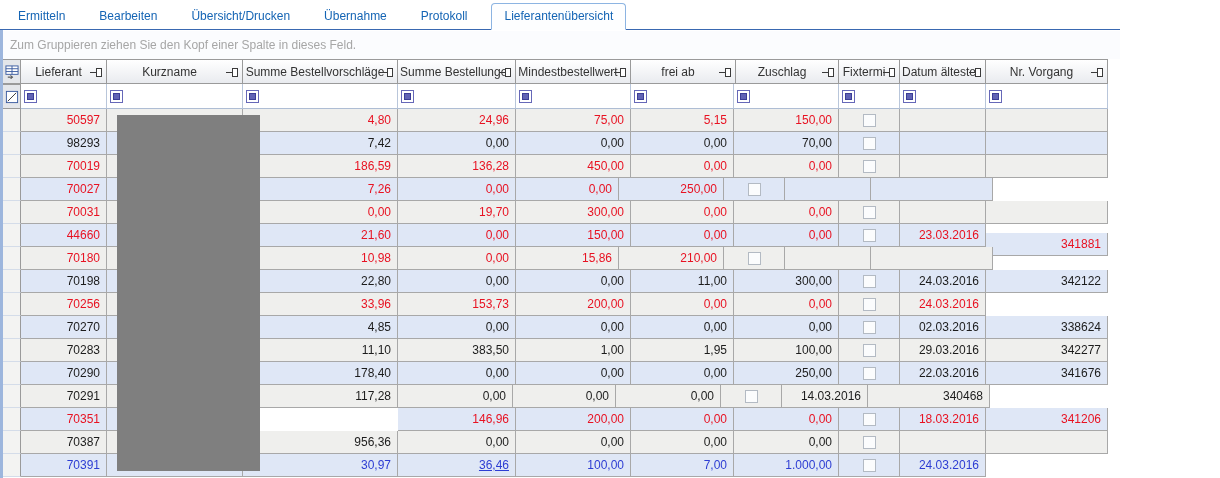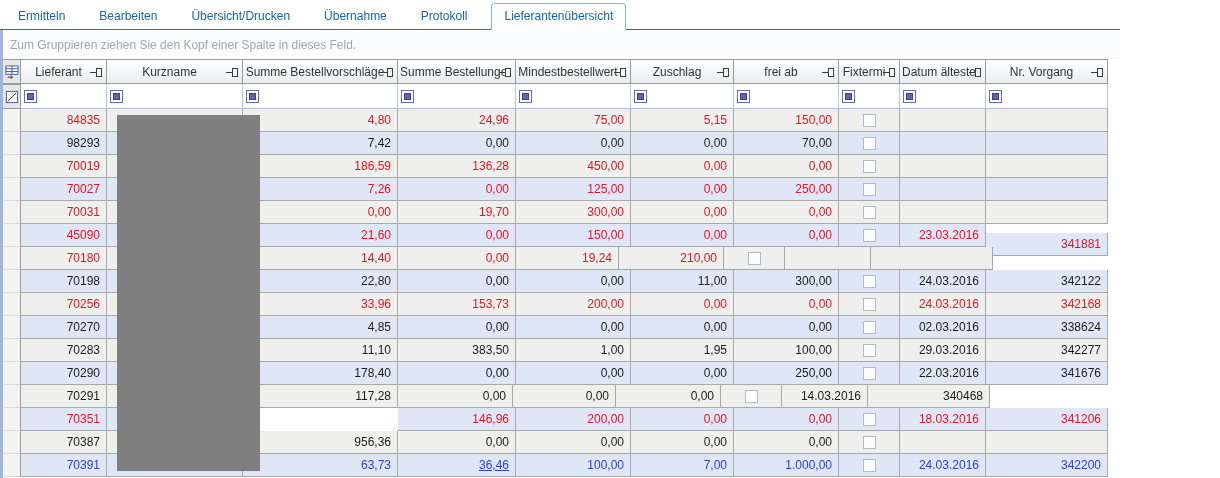--- a/index.html
+++ b/index.html
@@ -101,26 +101,26 @@
           <div class="pin"></div>
         </div>
         <div class="hcell" style="width: 118px;">
           <div class="hlabel">Summe Bestellunge</div>
           <div class="pin"></div>
         </div>
         <div class="hcell" style="width: 115px;">
           <div class="hlabel">Mindestbestellwert</div>
           <div class="pin"></div>
         </div>
+        <div class="hcell" style="width: 105px;">
+          <div class="hlabel">frei ab</div>
+          <div class="pin"></div>
+        </div>
         <div class="hcell" style="width: 103px;">
           <div class="hlabel">Zuschlag</div>
-          <div class="pin"></div>
-        </div>
-        <div class="hcell" style="width: 105px;">
-          <div class="hlabel">frei ab</div>
           <div class="pin"></div>
         </div>
         <div class="hcell" style="width: 61px;">
           <div class="hlabel">Fixtermi</div>
           <div class="pin"></div>
         </div>
         <div class="hcell" style="width: 86px;">
           <div class="hlabel">Datum ältester</div>
           <div class="pin"></div>
         </div>
@@ -192,21 +192,21 @@
         </div>
         <div class="fcell" style="width: 122px;">
           <div class="fbtn">
             <i></i>
           </div>
           <div class="finput"></div>
         </div>
       </div>
       <div class="row odd state-red">
         <div class="ind"></div>
-        <div class="cell ar" style="width: 86px;">84835</div>
+        <div class="cell ar" style="width: 86px;">50597</div>
         <div class="cell al" style="width: 136px;"></div>
         <div class="cell ar" style="width: 155px;">4,80</div>
         <div class="cell ar" style="width: 118px;">24,96</div>
         <div class="cell ar" style="width: 115px;">75,00</div>
         <div class="cell ar" style="width: 103px;">5,15</div>
         <div class="cell ar" style="width: 105px;">150,00</div>
         <div class="cell ac" style="width: 61px;">
           <div class="checkbox"></div>
         </div>
         <div class="cell ar" style="width: 86px;"></div>
@@ -241,21 +241,20 @@
         </div>
         <div class="cell ar" style="width: 86px;"></div>
         <div class="cell ar" style="width: 122px;"></div>
       </div>
       <div class="row even state-red">
         <div class="ind"></div>
         <div class="cell ar" style="width: 86px;">70027</div>
         <div class="cell al" style="width: 136px;"></div>
         <div class="cell ar" style="width: 155px;">7,26</div>
         <div class="cell ar" style="width: 118px;">0,00</div>
-        <div class="cell ar" style="width: 115px;">125,00</div>
         <div class="cell ar" style="width: 103px;">0,00</div>
         <div class="cell ar" style="width: 105px;">250,00</div>
         <div class="cell ac" style="width: 61px;">
           <div class="checkbox"></div>
         </div>
         <div class="cell ar" style="width: 86px;"></div>
         <div class="cell ar" style="width: 122px;"></div>
       </div>
       <div class="row odd state-red">
         <div class="ind"></div>
@@ -267,40 +266,40 @@
         <div class="cell ar" style="width: 103px;">0,00</div>
         <div class="cell ar" style="width: 105px;">0,00</div>
         <div class="cell ac" style="width: 61px;">
           <div class="checkbox"></div>
         </div>
         <div class="cell ar" style="width: 86px;"></div>
         <div class="cell ar" style="width: 122px;"></div>
       </div>
       <div class="row even state-red">
         <div class="ind"></div>
-        <div class="cell ar" style="width: 86px;">45090</div>
+        <div class="cell ar" style="width: 86px;">44660</div>
         <div class="cell al" style="width: 136px;"></div>
         <div class="cell ar" style="width: 155px;">21,60</div>
         <div class="cell ar" style="width: 118px;">0,00</div>
         <div class="cell ar" style="width: 115px;">150,00</div>
         <div class="cell ar" style="width: 103px;">0,00</div>
         <div class="cell ar" style="width: 105px;">0,00</div>
         <div class="cell ac" style="width: 61px;">
           <div class="checkbox"></div>
         </div>
         <div class="cell ar" style="width: 86px;">23.03.2016</div>
         <div class="cell ar" style="width: 122px; margin-top: 9px;">341881</div>
       </div>
       <div class="row odd state-red">
         <div class="ind"></div>
         <div class="cell ar" style="width: 86px;">70180</div>
         <div class="cell al" style="width: 136px;"></div>
-        <div class="cell ar" style="width: 155px;">14,40</div>
-        <div class="cell ar" style="width: 118px;">0,00</div>
-        <div class="cell ar" style="width: 103px;">19,24</div>
+        <div class="cell ar" style="width: 155px;">10,98</div>
+        <div class="cell ar" style="width: 118px;">0,00</div>
+        <div class="cell ar" style="width: 103px;">15,86</div>
         <div class="cell ar" style="width: 105px;">210,00</div>
         <div class="cell ac" style="width: 61px;">
           <div class="checkbox"></div>
         </div>
         <div class="cell ar" style="width: 86px;"></div>
         <div class="cell ar" style="width: 122px;"></div>
       </div>
       <div class="row even state-black">
         <div class="ind"></div>
         <div class="cell ar" style="width: 86px;">70198</div>
@@ -322,21 +321,20 @@
         <div class="cell al" style="width: 136px;"></div>
         <div class="cell ar" style="width: 155px;">33,96</div>
         <div class="cell ar" style="width: 118px;">153,73</div>
         <div class="cell ar" style="width: 115px;">200,00</div>
         <div class="cell ar" style="width: 103px;">0,00</div>
         <div class="cell ar" style="width: 105px;">0,00</div>
         <div class="cell ac" style="width: 61px;">
           <div class="checkbox"></div>
         </div>
         <div class="cell ar" style="width: 86px;">24.03.2016</div>
-        <div class="cell ar" style="width: 122px;">342168</div>
       </div>
       <div class="row even state-black">
         <div class="ind"></div>
         <div class="cell ar" style="width: 86px;">70270</div>
         <div class="cell al" style="width: 136px;"></div>
         <div class="cell ar" style="width: 155px;">4,85</div>
         <div class="cell ar" style="width: 118px;">0,00</div>
         <div class="cell ar" style="width: 115px;">0,00</div>
         <div class="cell ar" style="width: 103px;">0,00</div>
         <div class="cell ar" style="width: 105px;">0,00</div>
@@ -417,27 +415,26 @@
         <div class="cell ac" style="width: 61px;">
           <div class="checkbox"></div>
         </div>
         <div class="cell ar" style="width: 86px;"></div>
         <div class="cell ar" style="width: 122px;"></div>
       </div>
       <div class="row even state-blue">
         <div class="ind"></div>
         <div class="cell ar" style="width: 86px;">70391</div>
         <div class="cell al" style="width: 136px;"></div>
-        <div class="cell ar" style="width: 155px;">63,73</div>
+        <div class="cell ar" style="width: 155px;">30,97</div>
         <div class="cell ar" style="width: 118px; text-decoration: underline;">36,46</div>
         <div class="cell ar" style="width: 115px;">100,00</div>
         <div class="cell ar" style="width: 103px;">7,00</div>
         <div class="cell ar" style="width: 105px;">1.000,00</div>
         <div class="cell ac" style="width: 61px;">
           <div class="checkbox"></div>
         </div>
         <div class="cell ar" style="width: 86px;">24.03.2016</div>
-        <div class="cell ar" style="width: 122px;">342200</div>
       </div>
     </div>
 
   <div class="redaction"></div>
 </div>
 
 </body></html>

